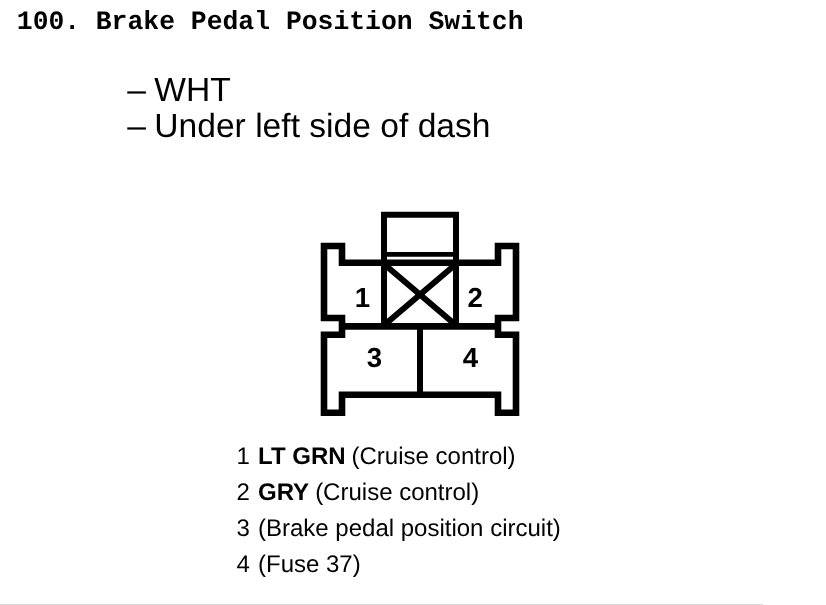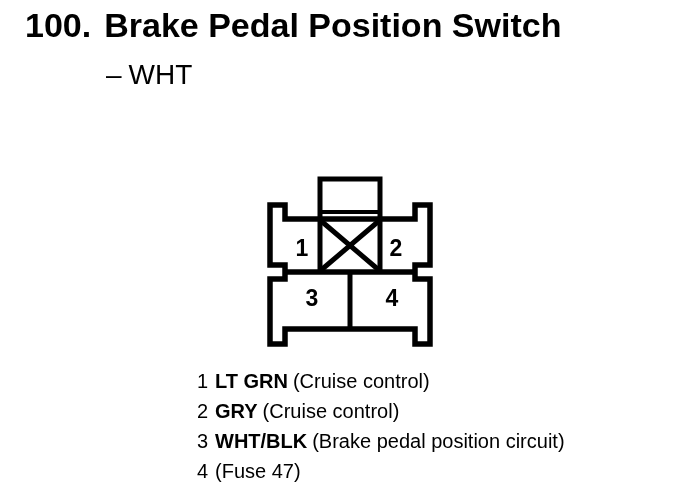--- a/index.html
+++ b/index.html
@@ -11,26 +11,27 @@
     position: relative;
     width: 688px;
     height: 504px;
     background: #ffffff;
     color: #000000;
     font-family: "Liberation Sans", sans-serif;
     overflow: hidden;
   }
   .title {
     position: absolute;
-    left: 25px;
+    left: 14px;
     top: 6px;
-    font-size: 34px;
+    font-size: 22px;
     font-weight: 700;
     white-space: nowrap;
     letter-spacing: 0;
+    font-family: Liberation Mono, monospace;
   }
   .title .idx {
     display: inline-block;
     margin-right: 13px;
   }
   .details {
     position: absolute;
     left: 106px;
     top: 60px;
     font-size: 28px;
@@ -89,20 +90,23 @@
 <div class="page">
 
   <div class="title">
     <span class="idx">100.</span><span>Brake Pedal Position Switch</span>
   </div>
 
   <div class="details">
     <div class="detail-line">
       <span class="dash">–</span><span>WHT</span>
     </div>
+    <div class="detail-line">
+      <span class="dash">–</span><span>Under left side of dash</span>
+    </div>
   </div>
 
   <svg class="connector-svg" viewBox="0 0 200 190" xmlns="http://www.w3.org/2000/svg">
 
     <path stroke-width="5.5" d="M20,45 H35 V59 H165 V45 H180 V105 H165 V119 H180 V184 H165 V169 H35 V184 H20 V119 H35 V105 H20 Z"></path>
 
     <path stroke-width="5" d="M70,61 V19 H130 V61"></path>
     <path stroke-width="4" d="M68,52 H132"></path>
 
     <g>
@@ -125,22 +129,21 @@
       <span class="lwire">LT GRN</span>
       <span class="ldesc">(Cruise control)</span>
     </div>
     <div class="legend-row">
       <span class="lnum">2</span>
       <span class="lwire">GRY</span>
       <span class="ldesc">(Cruise control)</span>
     </div>
     <div class="legend-row">
       <span class="lnum">3</span>
-      <span class="lwire">WHT/BLK</span>
       <span class="ldesc">(Brake pedal position circuit)</span>
     </div>
     <div class="legend-row">
       <span class="lnum">4</span>
-      <span class="ldesc">(Fuse 47)</span>
+      <span class="ldesc">(Fuse 37)</span>
     </div>
   </div>
 
 </div>
 
 </body></html>

